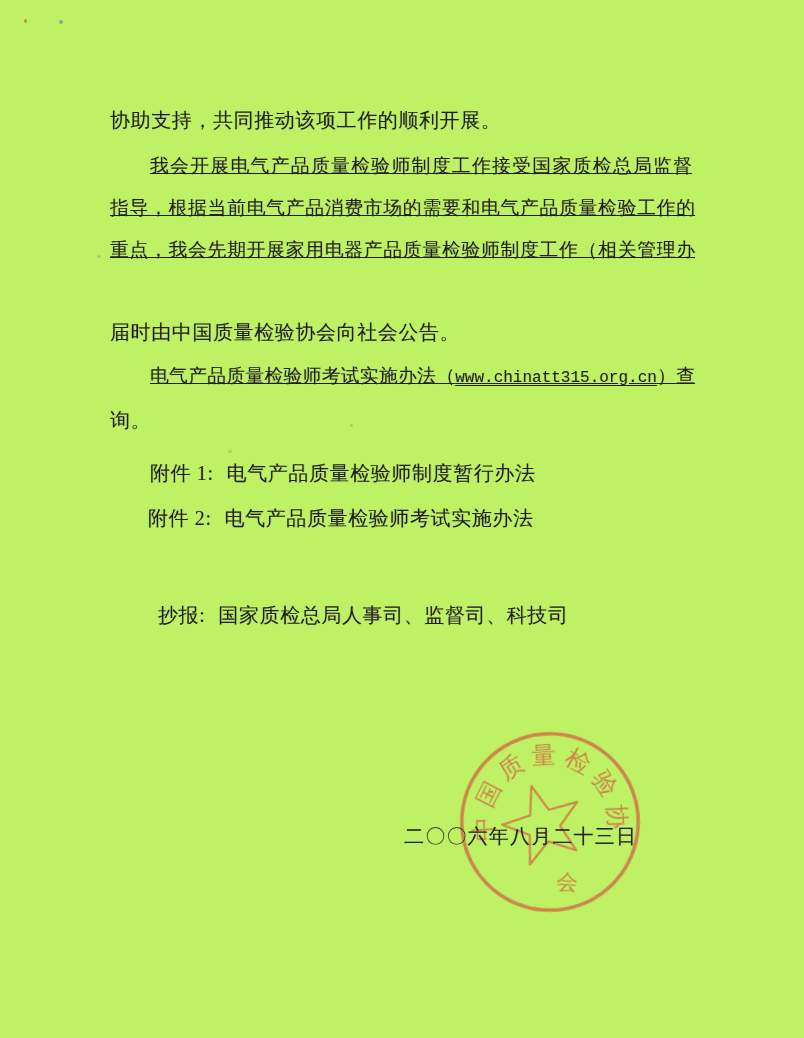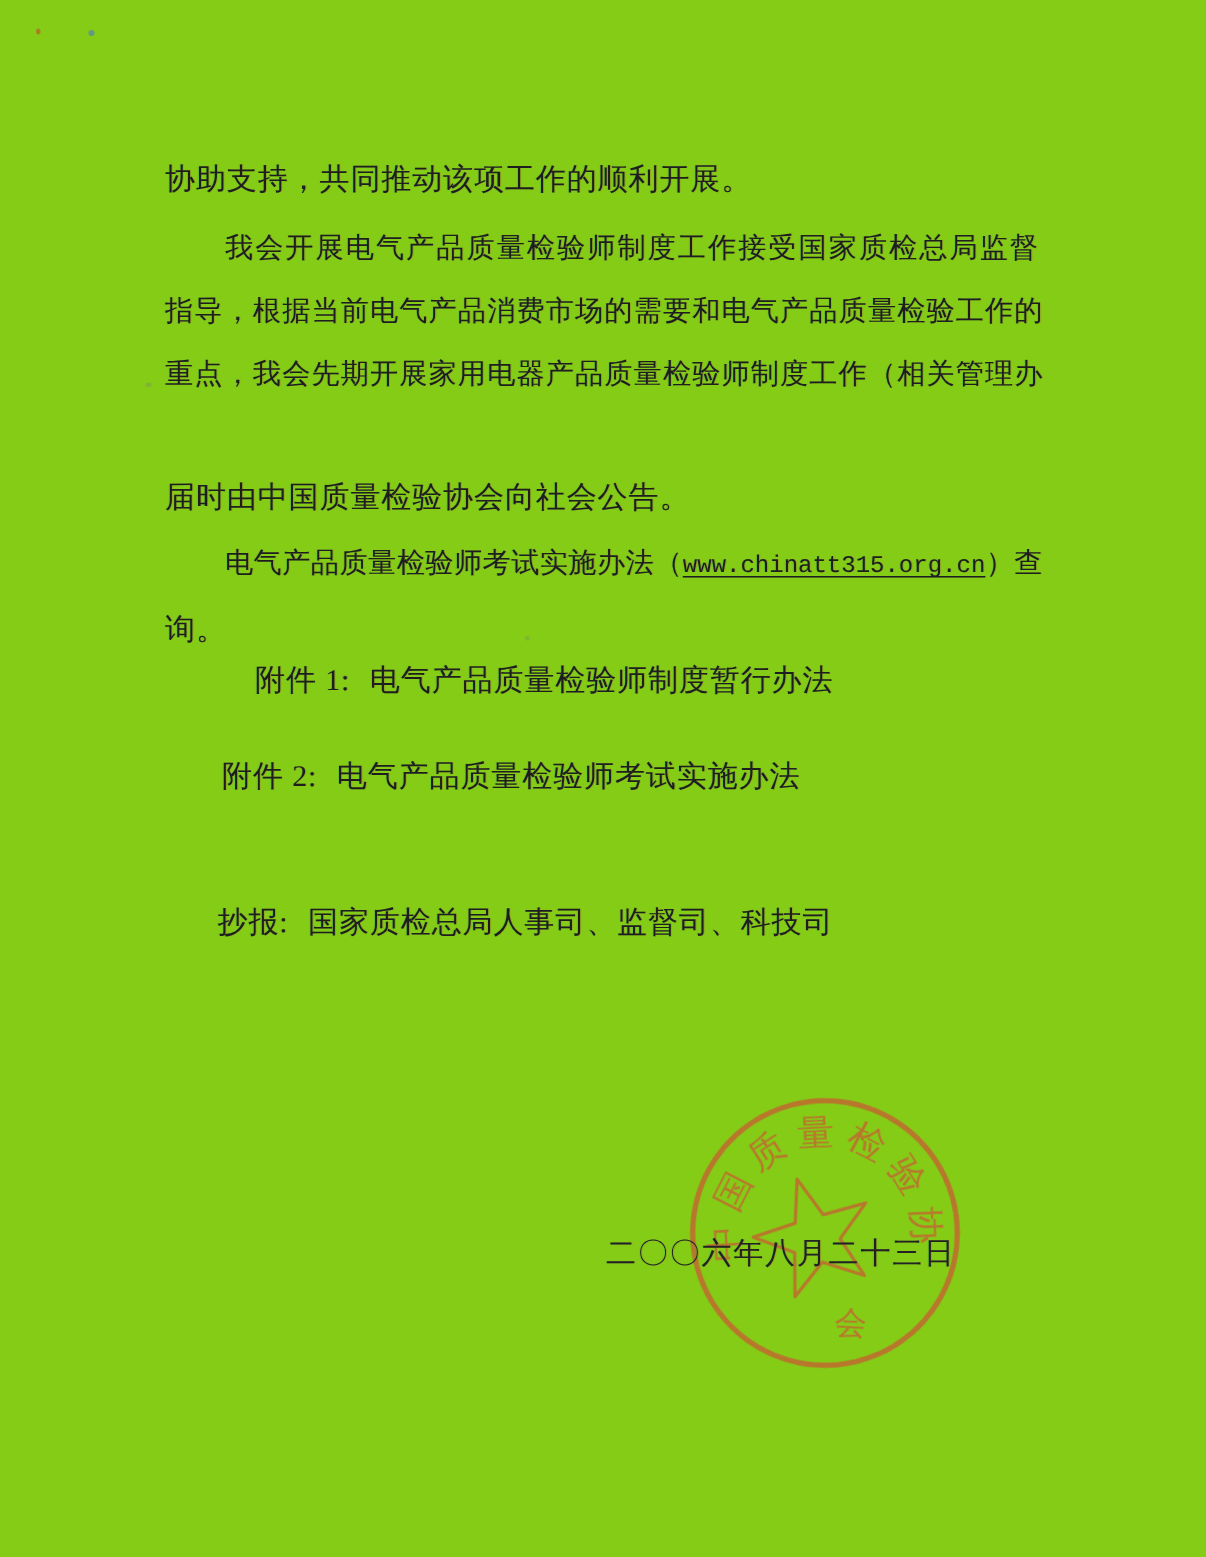--- a/index.html
+++ b/index.html
@@ -1,37 +1,38 @@
 <!DOCTYPE html>
 <html><head>
 <meta charset="utf-8">
 <style>
   html,body{margin:0;padding:0;background:#ffffff;}
   .page{
     position:relative;
     width:804px;height:1038px;
-    background:#84cc16;
+    background:#bef264;
     overflow:hidden;
     font-family:"Liberation Serif","DejaVu Serif",serif;
     color:#1e1e1e;
   }
   .tline{
     position:absolute;
     font-size:20px;
     line-height:27px;
     letter-spacing:0.6px;
     white-space:nowrap;
     text-shadow:0.7px 0 rgba(205,0,90,0.16), -0.7px 0 rgba(0,160,170,0.16);
   }
   .just{
     white-space:normal;
     font-size:18.8px;
     letter-spacing:0;
     text-align:justify;
     text-align-last:justify;
+    text-decoration:underline;
   }
   .url{
     font-family:"Liberation Mono","DejaVu Sans Mono",monospace;
     font-size:16px;
     letter-spacing:0;
     text-decoration:underline;
     text-underline-offset:3px;
   }
   .gap{display:inline-block;width:13px;}
   .date-line{
@@ -77,29 +78,29 @@
 
 
   <div class="tline" style="top:319px;left:110px;">届时由中国质量检验协会向社会公告。</div>
 
   <div class="tline just" style="top:362px;left:150px;width:545px;">
     <span>电气产品质量检验师考试实施办法（</span><span class="url">www.chinatt315.org.cn</span><span>）查</span>
   </div>
 
   <div class="tline" style="top:407px;left:110px;">询。</div>
 
-  <div class="tline" style="top:441px;left:150px;margin-left:20px;">
+  <div class="tline" style="top:460px;left:150px;">
     <span>附件 1:</span><span class="gap"></span><span>电气产品质量检验师制度暂行办法</span>
   </div>
 
   <div class="tline" style="top:505px;left:148px;">
     <span>附件 2:</span><span class="gap"></span><span>电气产品质量检验师考试实施办法</span>
   </div>
 
-  <div class="tline" style="top:602px;left:145px;">
+  <div class="tline" style="top:602px;left:158px;">
     <span>抄报:</span><span class="gap"></span><span>国家质检总局人事司、监督司、科技司</span>
   </div>
 
   <svg class="seal" viewBox="0 0 200 200">
     <defs>
       <path id="sealArc" d="M 42.6 117.5 A 60 60 0 1 1 157.4 117.5" fill="none"></path>
     </defs>
     <circle cx="100" cy="100" r="90" fill="none" stroke-width="3.6" stroke-dasharray="16 1.5 11 1 14 2 9 1.5" stroke-linecap="round" stroke="#d8453a"></circle>
     <path d="M84.3,61.9 L99.9,87.5 L129.4,82 L109.9,104.8 L124.2,131.1 L96.5,119.6 L75.9,141.4 L78.3,111.5 L51.2,98.6 L80.4,91.6 Z" fill="none" stroke-width="2.2" stroke-linejoin="round" stroke="#d8453a"></path>
     <text font-size="25" letter-spacing="6.5" font-family="Liberation Serif, DejaVu Serif, serif" fill="#d8453a">

